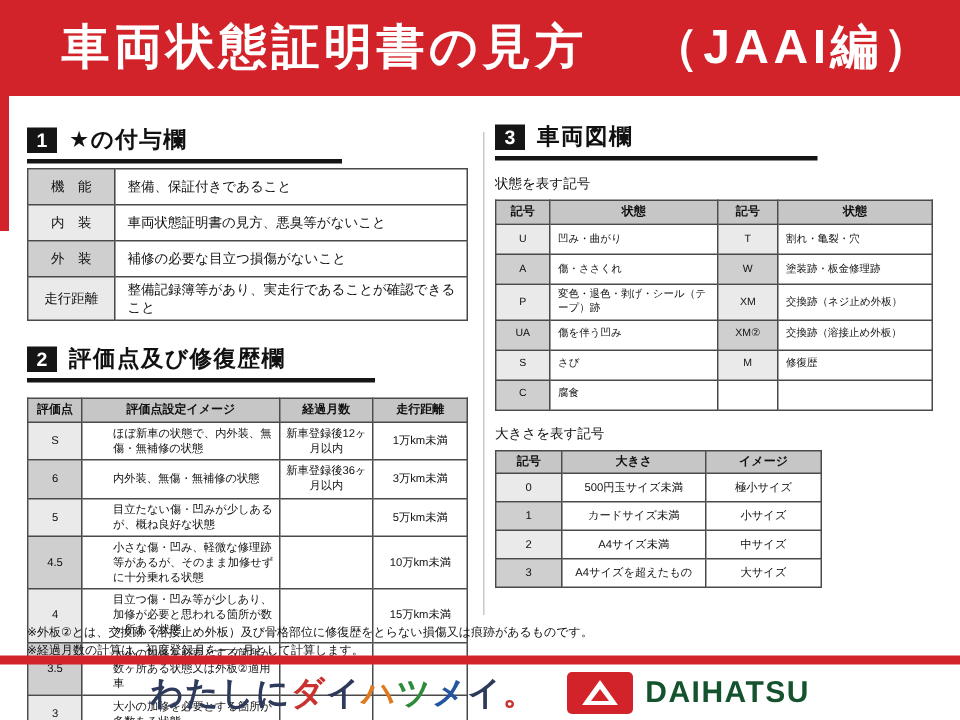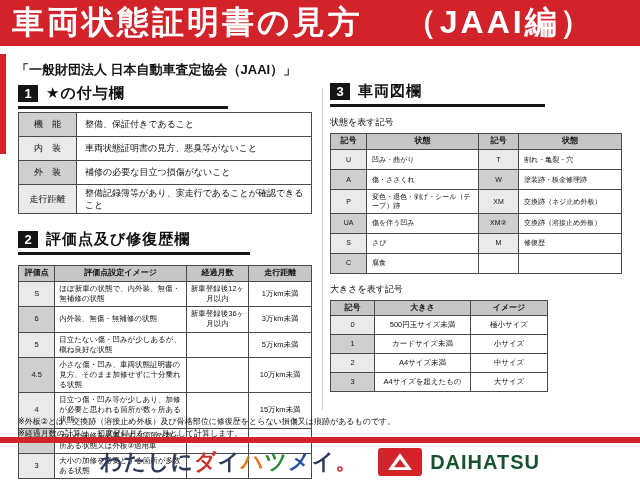--- a/index.html
+++ b/index.html
@@ -1,21 +1,21 @@
 <!DOCTYPE html>
 <html><head>
 <meta charset="utf-8">
 <style>
   html,body{margin:0;padding:0;background:#fff;}
   .page{position:relative;width:640px;height:480px;overflow:hidden;background:#fff;
         font-family:"Liberation Sans","DejaVu Sans",sans-serif;color:#111;}
 
   
-  .header{position:absolute;top:0;left:0;width:640px;height:46px;background:#d2232a;
-          display:flex;align-items:center;box-sizing:border-box;padding-left:12px;gap:42px;text-align:right;}
+  .header{position:absolute;top:0;left:0;width:640px;height:64px;background:#d2232a;
+          display:flex;align-items:center;box-sizing:border-box;padding-left:41px;gap:42px;text-align:right;}
   .header .t{color:#fff;font-size:32px;font-weight:bold;letter-spacing:3px;white-space:nowrap;}
   .left-strip{position:absolute;left:0;top:54px;width:6px;height:100px;background:#d2232a;}
   .subtitle{position:absolute;top:61px;left:16px;font-size:13px;font-weight:bold;}
 
   
   .col-left{position:absolute;left:18px;top:84px;width:294px;}
   .col-right{position:absolute;left:330px;top:82px;width:292px;}
   .divider{position:absolute;left:322px;top:88px;width:1px;height:322px;background:#c9c9c9;}
 
   
@@ -34,21 +34,21 @@
   td.lab.sa{background:#eaeaea;}
   td.lab.sb{background:#cfcfcf;}
 
   .t1{margin-top:3px;}
   .t1 td{height:19px;font-size:9px;}
   .t1 td:nth-child(2){text-align:left;padding-left:8px;}
 
   .sec2-block{margin-top:16px;}
   .t2{margin-top:10px;}
   .t2 td{height:12px;font-size:7.5px;}
-  .t2 td:nth-child(2){text-align:left;padding-left:4px;}
+  .t2 td:nth-child(2){text-align:left;padding-left:20px;}
 
   .sub-label{font-size:9px;font-weight:normal;margin:9px 0 4px 0;}
   .t3a td{height:15px;font-size:7px;}
   .t3a td:nth-child(2),.t3a td:nth-child(4){text-align:left;padding-left:5px;}
   .t3b-wrap{width:218px;}
   .t3b td{height:14px;font-size:7.5px;}
 
   
   .notes{position:absolute;left:18px;top:416px;font-size:8px;line-height:1.45;}
 
@@ -64,21 +64,20 @@
 <body>
 
 <div class="page">
 
   <div class="header">
     <span class="t">車両状態証明書の見方</span>
     <span class="t">（JAAI編）</span>
   </div>
   <div class="left-strip"></div>
 
-  <div class="subtitle">「一般財団法人 日本自動車査定協会（JAAI）」</div>
 
   <div class="divider"></div>
 
   <div class="col-left">
 
     <div class="sec-head w1">
       <span class="sec-num">1</span>
       <span class="sec-title">★の付与欄</span>
     </div>
     <table class="t1">
@@ -140,21 +139,21 @@
               <td>3万km未満</td>
             </tr>
             <tr>
               <td class="lab sa">5</td>
               <td>目立たない傷・凹みが少しあるが、概ね良好な状態</td>
               <td></td>
               <td>5万km未満</td>
             </tr>
             <tr>
               <td class="lab sb">4.5</td>
-              <td>小さな傷・凹み、車両状態証明書の見方、そのまま加修せずに十分乗れる状態</td>
+              <td>小さな傷・凹み、軽微な修理跡等があるが、そのまま加修せずに十分乗れる状態</td>
               <td></td>
               <td>10万km未満</td>
             </tr>
             <tr>
               <td class="lab sa">4</td>
               <td>目立つ傷・凹み等が少しあり、加修が必要と思われる箇所が数ヶ所ある状態</td>
               <td></td>
               <td>15万km未満</td>
             </tr>
             <tr>

